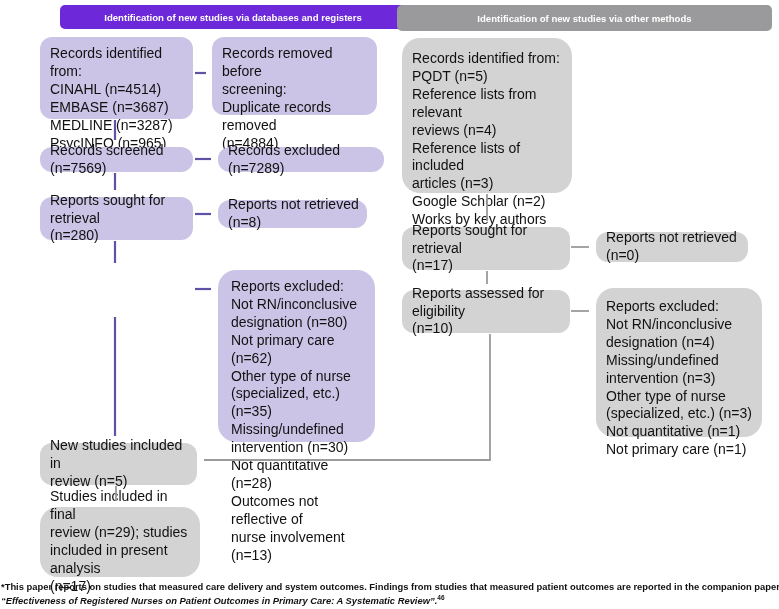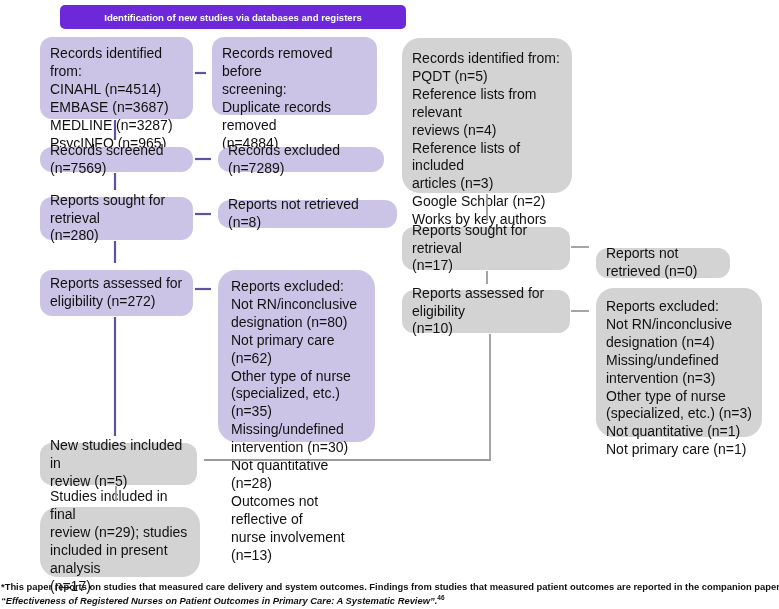--- a/index.html
+++ b/index.html
@@ -25,37 +25,36 @@
             font-weight:bold;line-height:1.35;white-space:nowrap;}
   #footnote .fn2{font-style:italic;}
   sup{font-size:6.5px;}
 </style>
 </head>
 <body>
 
 <div id="page">
 
   <div class="hdr hdr-purple" style="left:36px;top:5px;width:346px;height:24px;">Identification of new studies via databases and registers</div>
+  <div class="hdr hdr-gray" style="left:397px;top:5px;width:375px;height:26px;">Identification of new studies via other methods</div>
 
   <div class="box purple r12 top" style="left:40px;top:37px;width:153px;height:82px;">Records identified from:
 CINAHL (n=4514)
 EMBASE (n=3687)
 MEDLINE (n=3287)
 PsycINFO (n=965)</div>
   <div class="box purple r12 top" style="left:212px;top:37px;width:165px;height:78px;">Records removed before
 screening:
 Duplicate records removed
 (n=4884)</div>
   <div class="box purple r8" style="left:40px;top:147px;width:153px;height:25px;">Records screened (n=7569)</div>
   <div class="box purple r8" style="left:218px;top:147px;width:166px;height:25px;">Records excluded (n=7289)</div>
   <div class="box purple r12" style="left:40px;top:197px;width:153px;height:43px;">Reports sought for retrieval
 (n=280)</div>
-  <div class="box purple r8" style="left:218px;top:200px;width:179px;height:28px;">Reports not retrieved (n=8)</div>
-  <div class="box purple r12" style="left:40px;top:270px;width:153px;height:46px;">Reports assessed for
-eligibility (n=272)</div>
+  <div class="box purple r8" style="left:218px;top:200px;width:149px;height:28px;">Reports not retrieved (n=8)</div>
   <div class="box purple r18 top" style="left:218px;top:270px;width:157px;height:172px;padding-left:13px;">Reports excluded:
 Not RN/inconclusive
 designation (n=80)
 Not primary care (n=62)
 Other type of nurse
 (specialized, etc.) (n=35)
 Missing/undefined
 intervention (n=30)
 Not quantitative (n=28)
 Outcomes not reflective of
@@ -72,21 +71,21 @@
 PQDT (n=5)
 Reference lists from relevant
 reviews (n=4)
 Reference lists of included
 articles (n=3)
 Google Scholar (n=2)
 Works by key authors (n=2)
 Mednar (n=1)</div>
   <div class="box gray r12" style="left:402px;top:227px;width:168px;height:43px;">Reports sought for retrieval
 (n=17)</div>
-  <div class="box gray r8" style="left:596px;top:248px;width:134px;height:30px;">Reports not retrieved (n=0)</div>
+  <div class="box gray r8" style="left:596px;top:232px;width:152px;height:30px;">Reports not retrieved (n=0)</div>
   <div class="box gray r12" style="left:402px;top:290px;width:168px;height:43px;">Reports assessed for eligibility
 (n=10)</div>
   <div class="box gray r18 top" style="left:596px;top:288px;width:166px;height:149px;padding-top:10px;">Reports excluded:
 Not RN/inconclusive
 designation (n=4)
 Missing/undefined
 intervention (n=3)
 Other type of nurse
 (specialized, etc.)  (n=3)
 Not quantitative (n=1)

